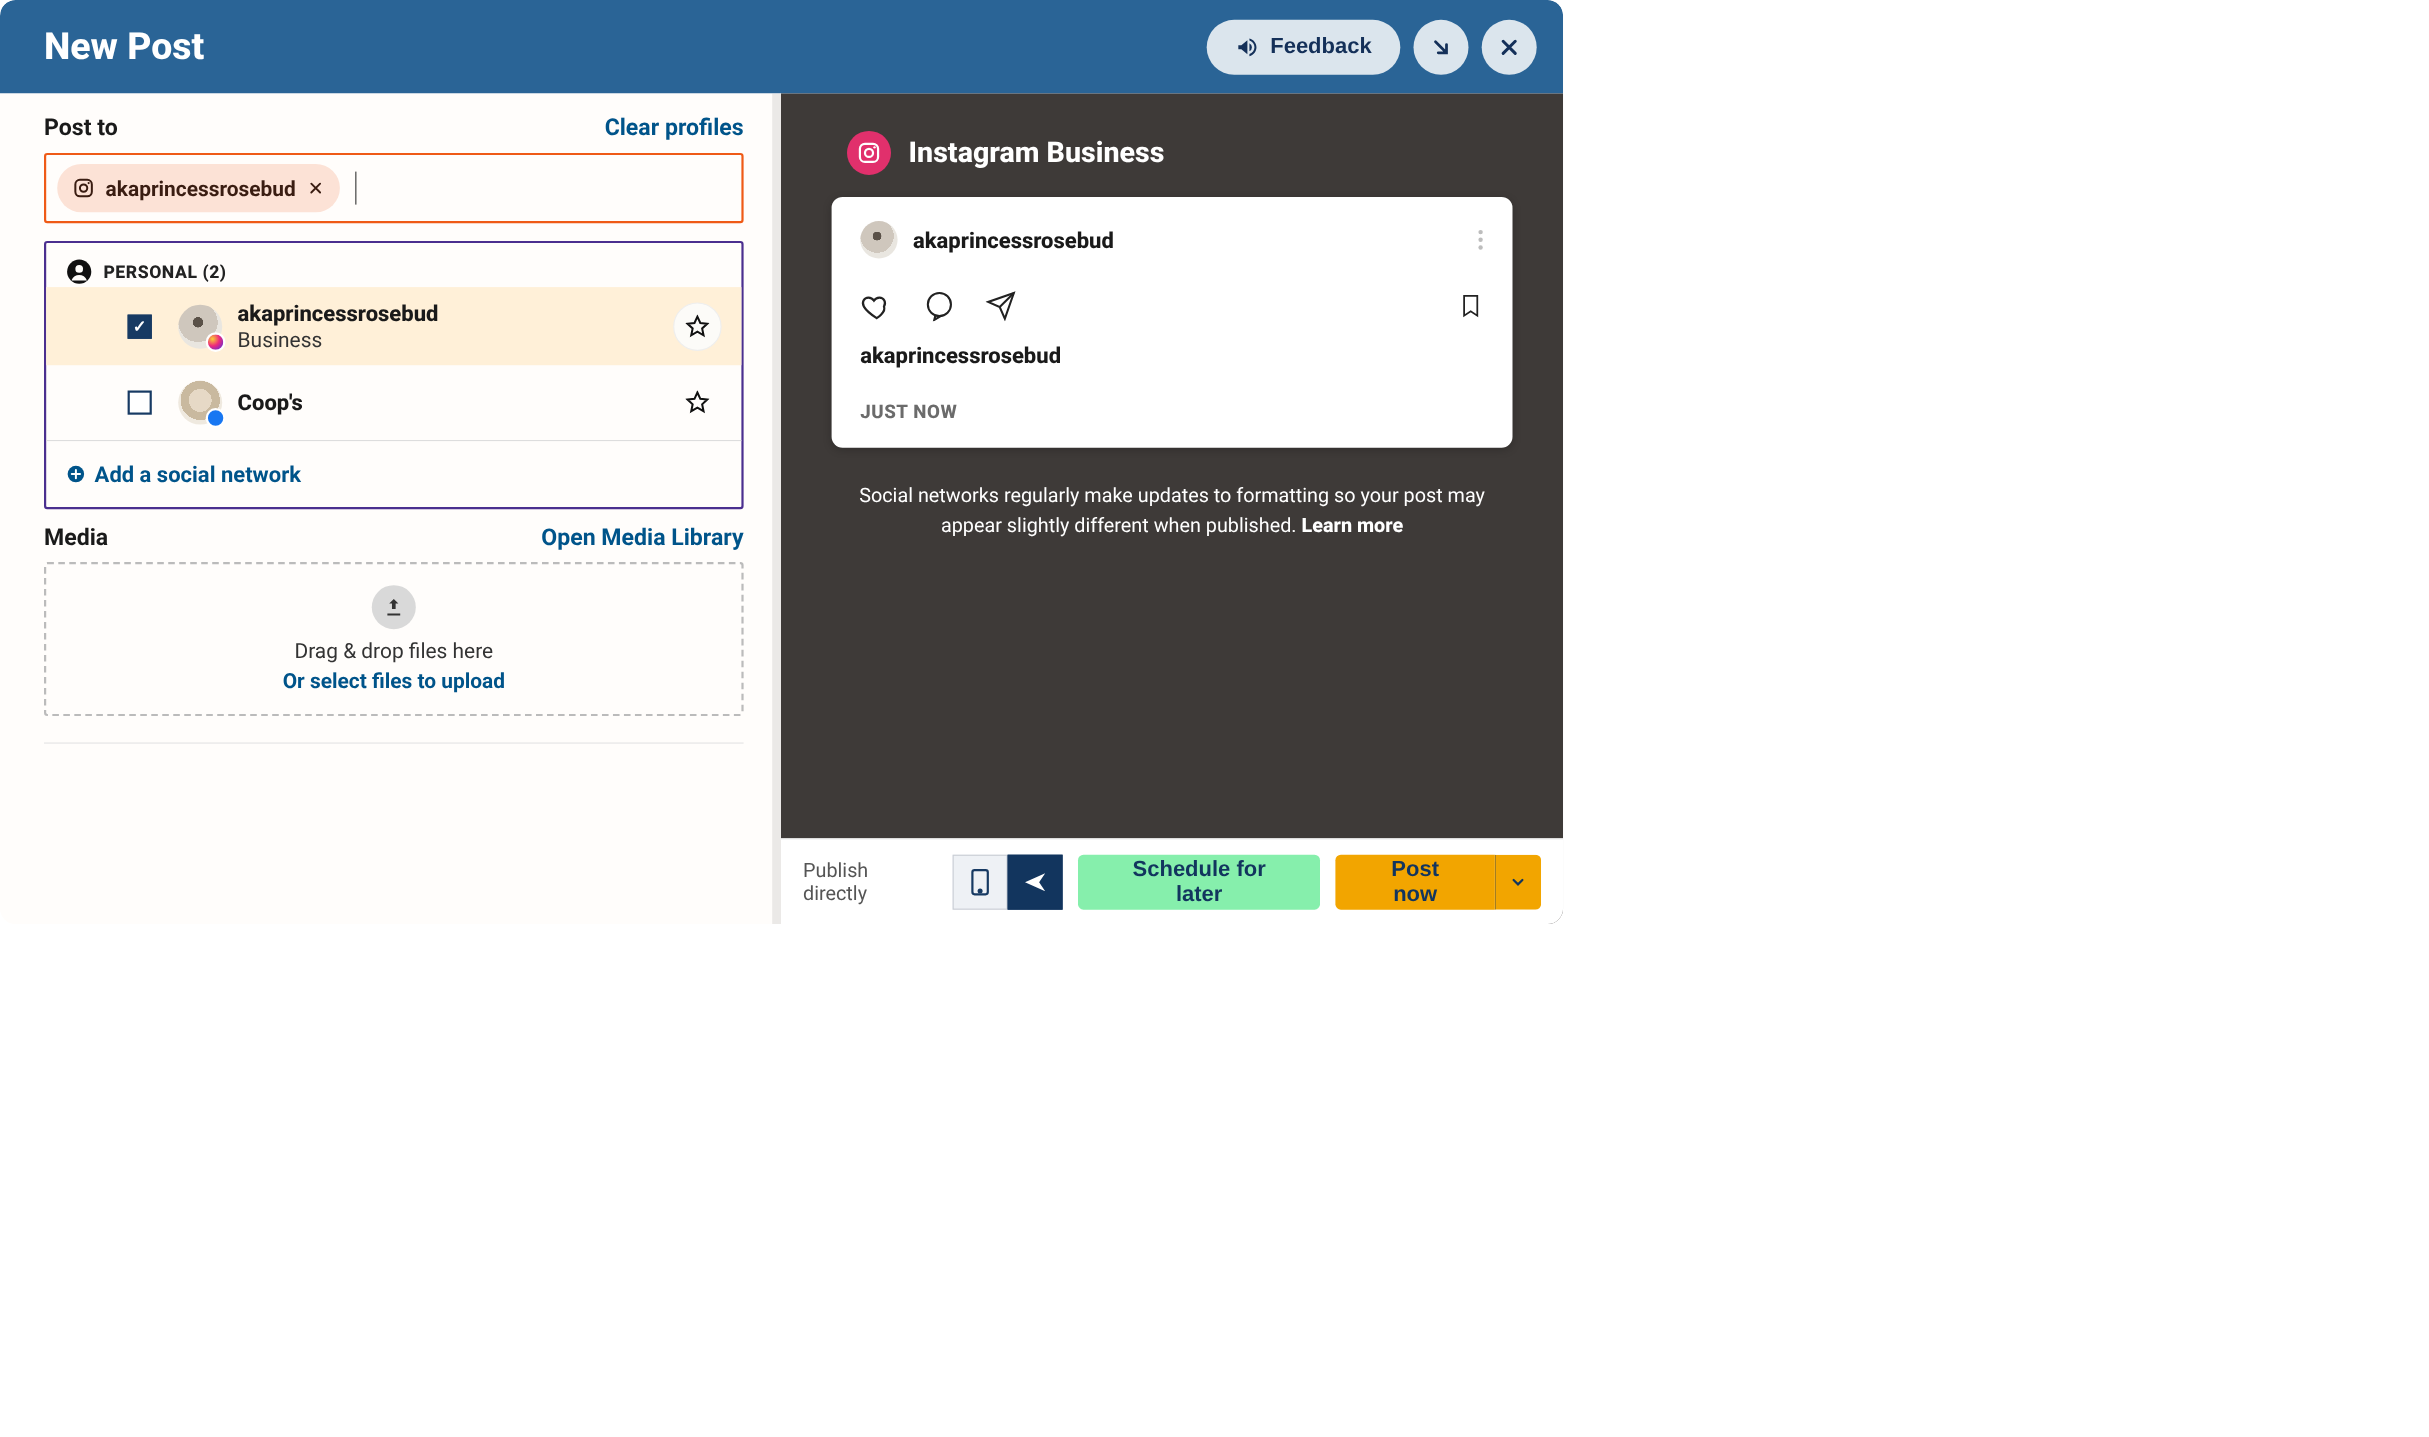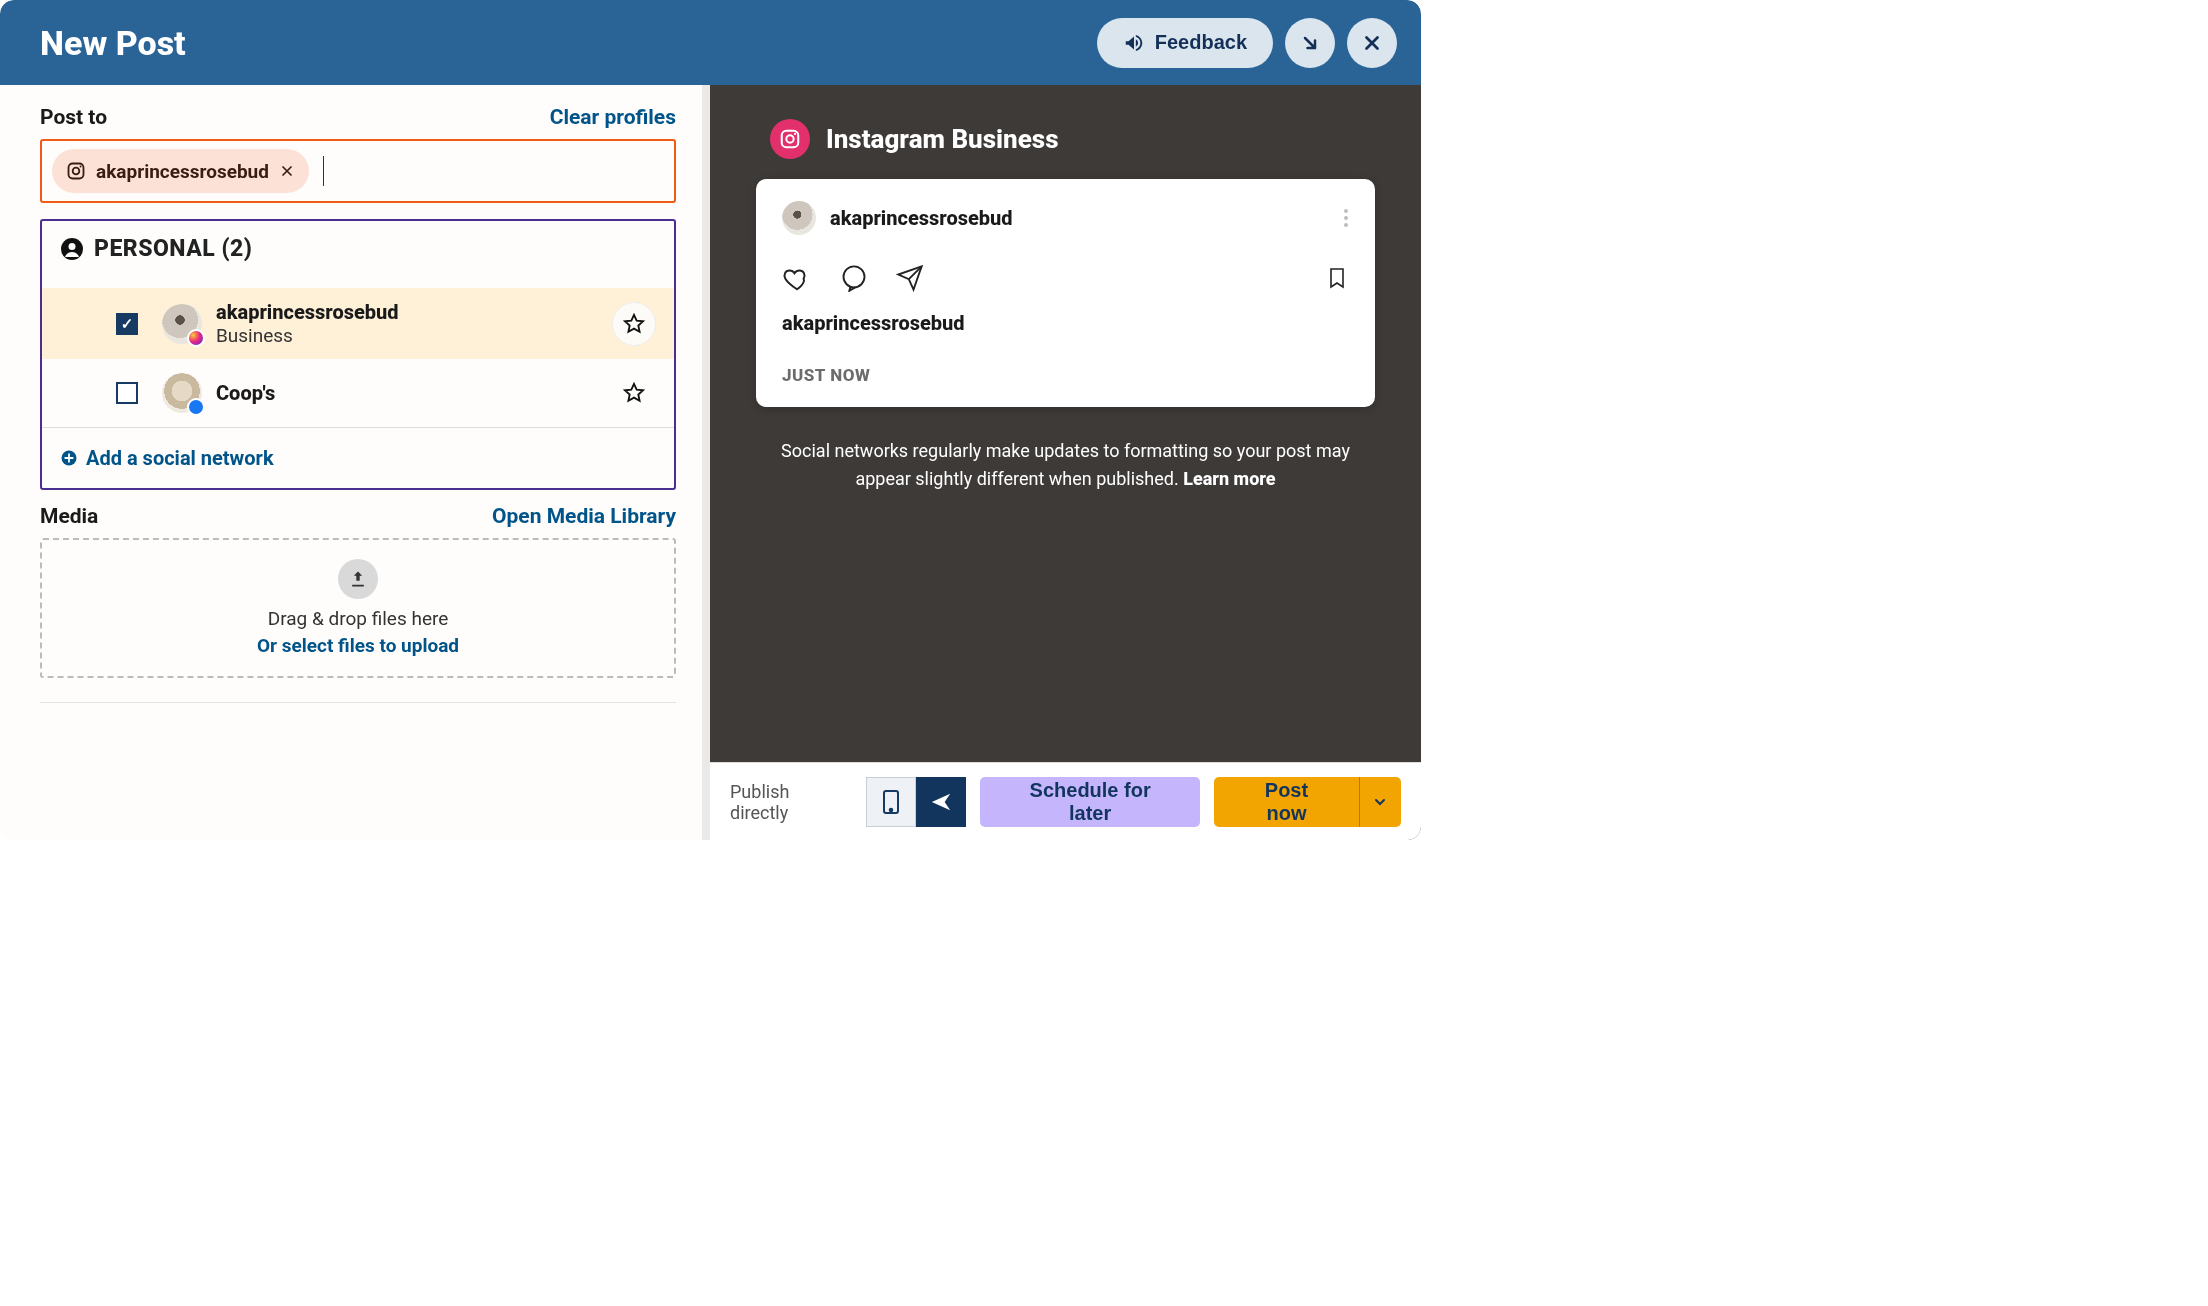--- a/index.html
+++ b/index.html
@@ -135,22 +135,22 @@
   }
   .profiles-panel {
     border: 2px solid #4b2f8f;
     border-radius: 3px;
     margin-bottom: 14px;
   }
   .profiles-group-header {
     display: flex;
     align-items: center;
     gap: 10px;
-    padding: 14px 18px 26px 18px;
-    font-size: 23px;
+    padding: 14px 18px 2px 18px;
+    font-size: 16px;
     font-weight: 800;
     letter-spacing: .5px;
     color:#222;
   }
   .profile-row {
     display:flex;
     align-items:center;
     padding: 12px 18px 12px 70px;
     gap:14px;
     position:relative;
@@ -252,21 +252,21 @@
   }
   .publish-label { color:#555;font-size:18px;margin-right:4px; }
   .toggle-group { display:flex; }
   .toggle-btn {
     width:50px;height:50px;border:1px solid #c9ced4;background:#eef1f5;
     display:flex;align-items:center;justify-content:center;cursor:pointer;
     color:#173a63;
   }
   .toggle-btn.active { background:#12355e;color:#fff;border-color:#12355e; }
   .schedule-btn {
-    background:#c4b5fd;border:none;height:50px;padding:0 28px;border-radius:5px;
+    background:#86efac;border:none;height:50px;padding:0 28px;border-radius:5px;
     font-size:20px;font-weight:700;color:#12355e;cursor:pointer;
   }
   .post-group { display:flex; align-items:flex-end; }
   .post-now-btn {
     background:#f2a500;border:none;height:50px;padding:0 30px;
     font-size:20px;font-weight:800;color:#12355e;cursor:pointer;
     border-top-left-radius:5px;border-bottom-left-radius:5px;
   }
   .post-caret {
     background:#f2a500;border:none;height:50px;width:44px;

